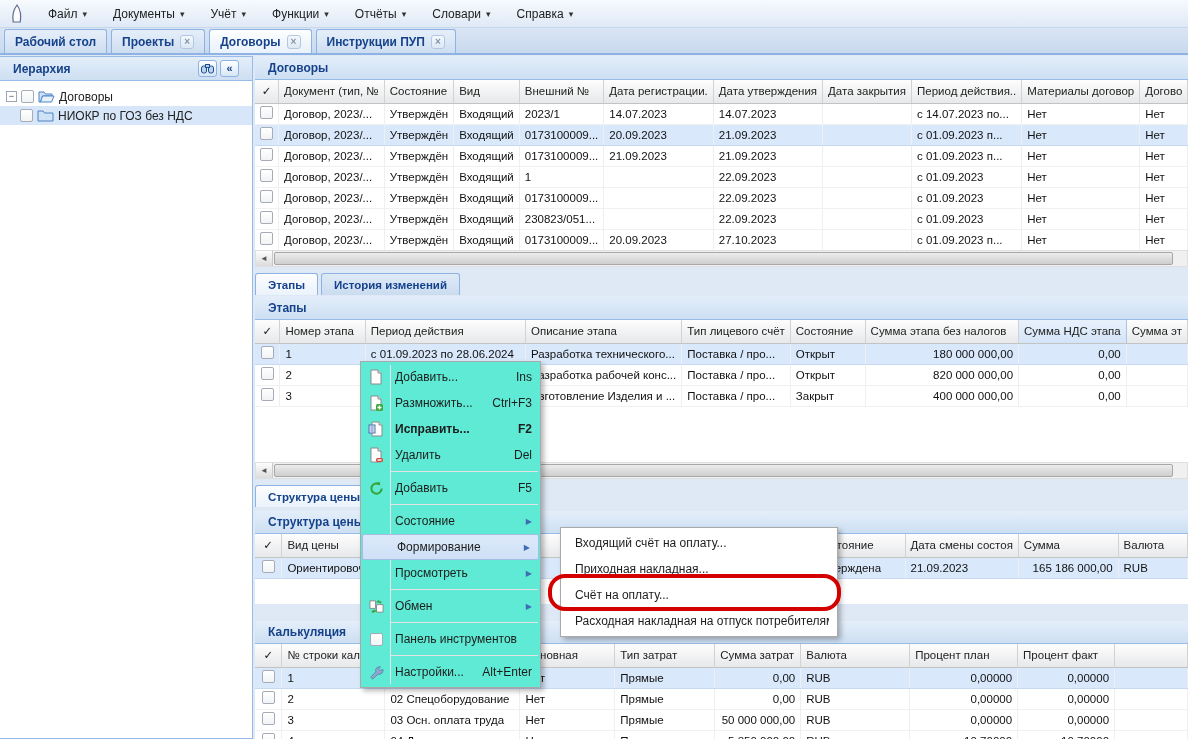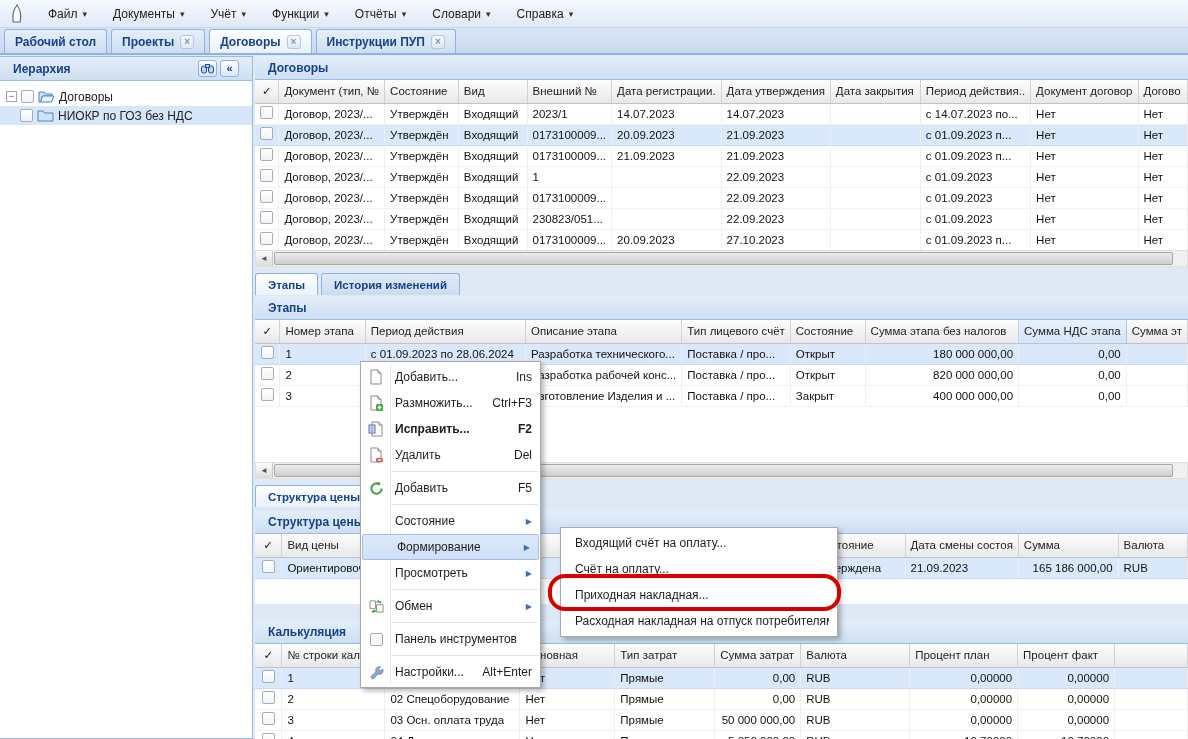--- a/index.html
+++ b/index.html
@@ -45,21 +45,21 @@
   .hscroll{height:17px;background:#f0f0f0;border:1px solid #dfdfdf;position:absolute}
   .sb-arr{position:absolute;left:0;top:0;width:17px;height:15px;background:linear-gradient(#fdfdfd,#dcdcdc);border-right:1px solid #c9c9c9;color:#555;font-size:8px;line-height:15px;text-align:center}
   .sb-thumb{position:absolute;left:18px;right:14px;top:1px;height:13px;background:linear-gradient(#ececec,#cecece);border:1px solid #a8a8a8;border-radius:2px}
 
   
   .stagetabs{left:255px;top:272px;width:933px;height:23px;display:flex;gap:3px;align-items:flex-end}
   .stab{height:22px;display:flex;align-items:center;padding:0 12px;border:1px solid #8db2e3;border-bottom:none;border-radius:3px 3px 0 0;color:#15428b;font-weight:bold;font-size:11.5px;background:linear-gradient(#dfeaf7,#cbdcf0);white-space:nowrap}
   .stab.active{background:linear-gradient(#fdfeff,#eaf2fb)}
 
   
-  .ctx{left:360px;top:361px;width:181px;background:#ffffff;border:1px solid #a9a9a9;box-shadow:3px 3px 5px rgba(0,0,0,.28);z-index:10;padding:2px 0;position:absolute}
+  .ctx{left:360px;top:361px;width:181px;background:#5eead4;border:1px solid #a9a9a9;box-shadow:3px 3px 5px rgba(0,0,0,.28);z-index:10;padding:2px 0;position:absolute}
   .ctx::before{content:"";position:absolute;left:29px;top:3px;bottom:3px;width:1px;background:#e6e6e6}
   .mi{height:26px;display:flex;align-items:center;padding:0 8px 0 4px;position:relative;font-size:12px;color:#1d1d1d;white-space:nowrap}
   .mi .ico{width:22px;flex:none;display:flex;align-items:center;justify-content:center;margin-right:8px}
   .mi .lbl{flex:1;overflow:hidden}
   .mi .sc{margin-left:10px;color:#1d1d1d}
   .mi .arr{margin-left:10px;color:#3f6cb3;font-size:8px}
   .mi.b .lbl,.mi.b .sc{font-weight:bold}
   .mi.hov{background:linear-gradient(#dce9fa,#cfe0f6);border:1px solid #a3bde6;border-radius:2px;margin:0 1px;height:26px}
   .msep{height:1px;background:#e3e3e3;margin:3px 2px 3px 30px}
 
@@ -189,21 +189,21 @@
         <tr>
       <td class="gh ctr">✓</td>
       <td class="gh">Документ (тип, №</td>
       <td class="gh">Состояние</td>
       <td class="gh">Вид</td>
       <td class="gh">Внешний №</td>
       <td class="gh">Дата регистрации.</td>
       <td class="gh">Дата утверждения</td>
       <td class="gh">Дата закрытия</td>
       <td class="gh">Период действия..</td>
-      <td class="gh">Документ договор</td>
+      <td class="gh">Материалы договор</td>
       <td class="gh">Догово</td>
     </tr>
     <tr>
           <td class="ctr"><span class="cb"></span></td>
           <td>Договор, 2023/...</td>
           <td>Утверждён</td>
           <td>Входящий</td>
           <td>2023/1</td>
           <td>14.07.2023</td>
           <td>14.07.2023</td>
@@ -599,23 +599,23 @@
     <span class="lbl">Настройки...</span>
       <span class="sc">Alt+Enter</span>
   </div>
 </div>
 
 <div class="smenu">
   <div class="mi">
       <span class="lbl">Входящий счёт на оплату...</span>
     </div>
   <div class="mi">
+      <span class="lbl">Приходная накладная...</span>
+    </div>
+  <div class="mi">
       <span class="lbl">Счёт на оплату...</span>
     </div>
   <div class="mi">
-      <span class="lbl">Приходная накладная...</span>
-    </div>
-  <div class="mi">
       <span class="lbl">Расходная накладная на отпуск потребителям...</span>
     </div>
 </div>
 
 <div class="ann"></div>
 
 </body></html>

